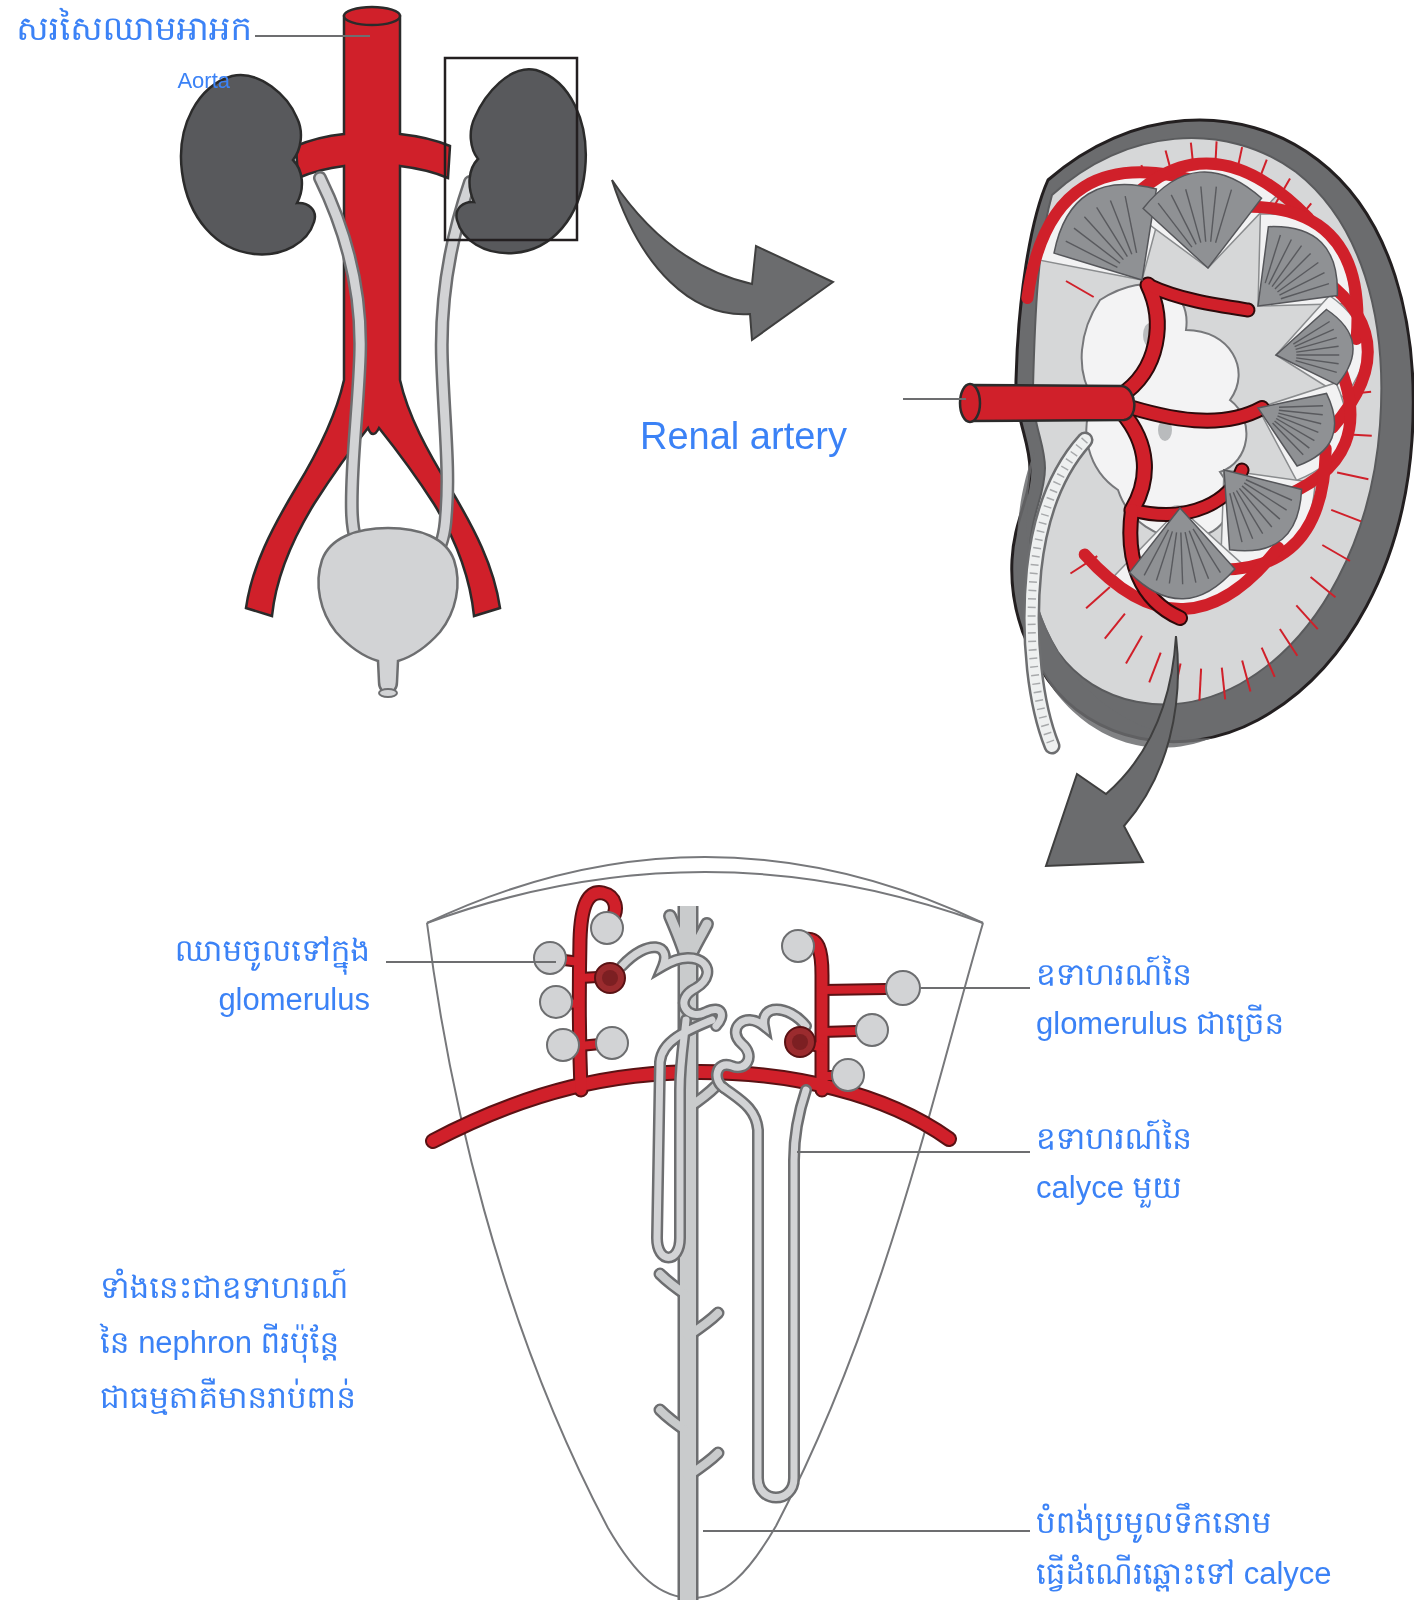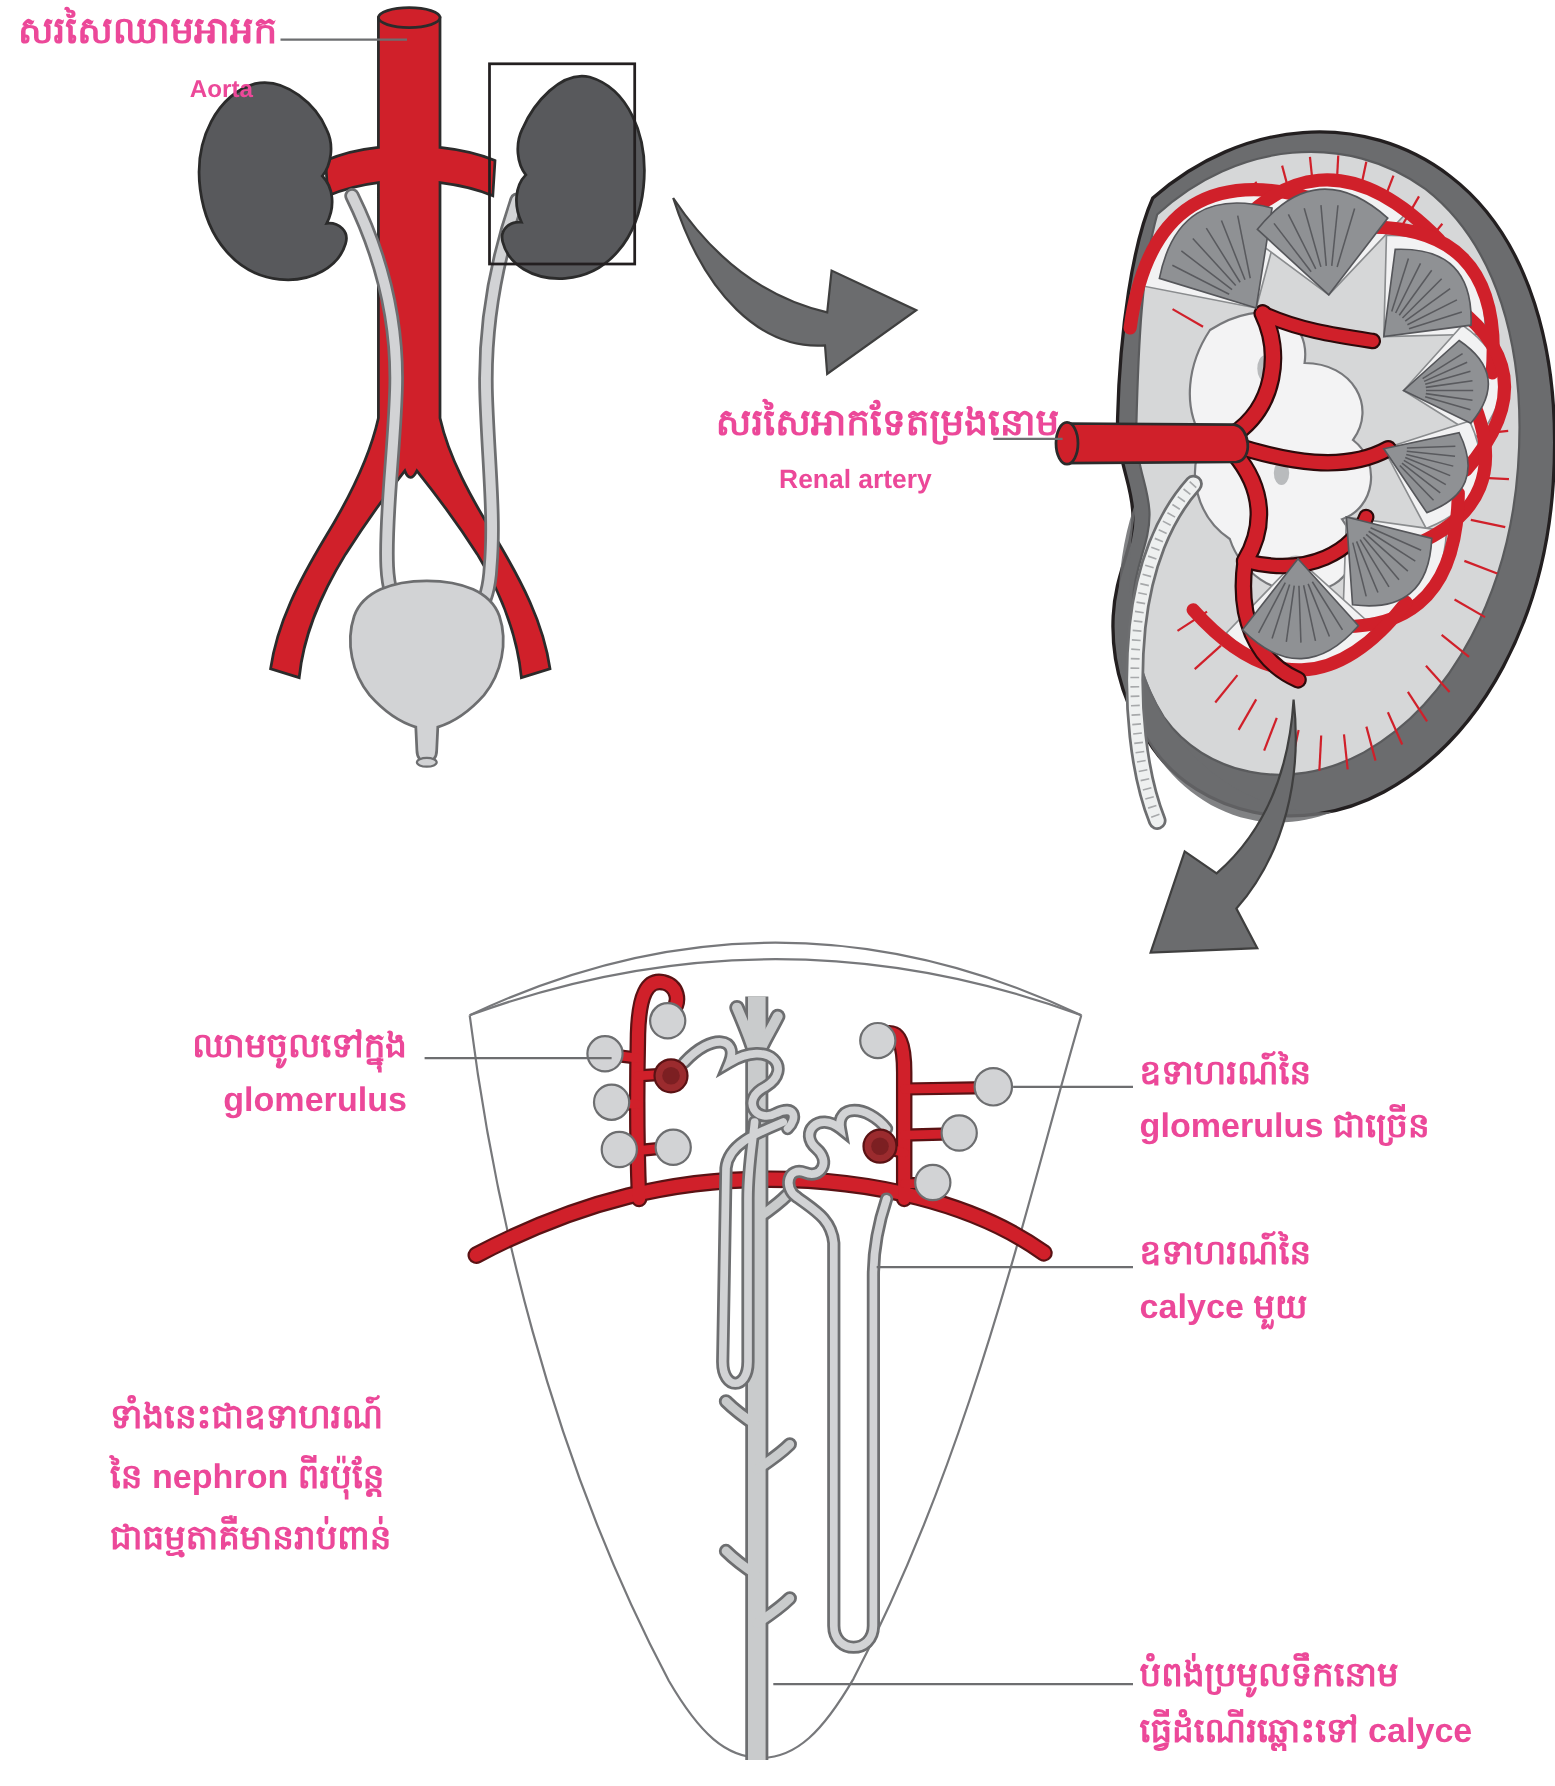--- a/index.html
+++ b/index.html
@@ -1,19 +1,19 @@
 <!DOCTYPE html>
 <html><head>
 <meta charset="utf-8">
 <style>
   html,body{margin:0;padding:0;background:#fff;}
   .canvas{position:relative;width:1414px;height:1624px;background:#fff;overflow:hidden;
           font-family:"Liberation Sans","DejaVu Sans",sans-serif;}
   svg#art{position:absolute;left:0;top:0;}
-  .label{position:absolute;color:#ec4899;font-size:31px;line-height:49px;font-weight:700;}
+  .label{position:absolute;color:#3b82f6;font-size:31px;line-height:49px;font-weight:400;}
   .lbl-km-big{font-size:34px;}
   .txt-right{text-align:right;}
   .txt-center{}
   #spikes line{stroke:#d0202a;stroke-width:2;}
   #pyr-halo path{fill:#f2f2f3;stroke:#8a8c8e;stroke-width:1.5;}
   #pyr-arcs path{fill:none;stroke:#d0202a;stroke-width:12;stroke-linecap:round;}
   #pyr-body path{fill:#8f9194;stroke:#55565a;stroke-width:1.5;}
   #pyr-lines line{stroke:#595a5e;stroke-width:1.4;}
   .leader{stroke:#6d6e70;stroke-width:2;}
 </style>
@@ -345,22 +345,21 @@
     <line class="leader" x1="386" y1="962" x2="556" y2="962"></line>
     <line class="leader" x1="921" y1="988" x2="1030" y2="988"></line>
     <line class="leader" x1="797" y1="1152" x2="1030" y2="1152"></line>
     <line class="leader" x1="703" y1="1531" x2="1030" y2="1531"></line>
   </g>
 </svg>
 
 <div class="label lbl-km-big txt-right" style="left:10px;top:4px;width:242px;">សរសៃឈាមអាអក</div>
 <div class="label en txt-right" style="left:10px;top:56px;width:220px;font-size:22px;">Aorta</div>
 
-<div class="label lbl-km-big txt-right" style="left:555px;top:360px;width:408px;">សរសៃអាកទែតម្រងនោម</div>
-<div class="label en txt-right" style="left:555px;top:412px;width:292px;font-size:24px;">Renal artery</div>
+<div class="label en txt-right" style="left:555px;top:412px;width:292px;font-size:38px;">Renal artery</div>
 
 <div class="label txt-right" style="left:28px;top:926px;width:342px;">
   <span style="display:block">ឈាមចូលទៅក្នុង glomerulus</span>
 </div>
 
 <div class="label" style="left:1036px;top:950px;width:330px;">
   <span style="display:block">ឧទាហរណ៍នៃ</span>
   <span style="display:block">glomerulus ជាច្រើន</span>
 </div>
 

